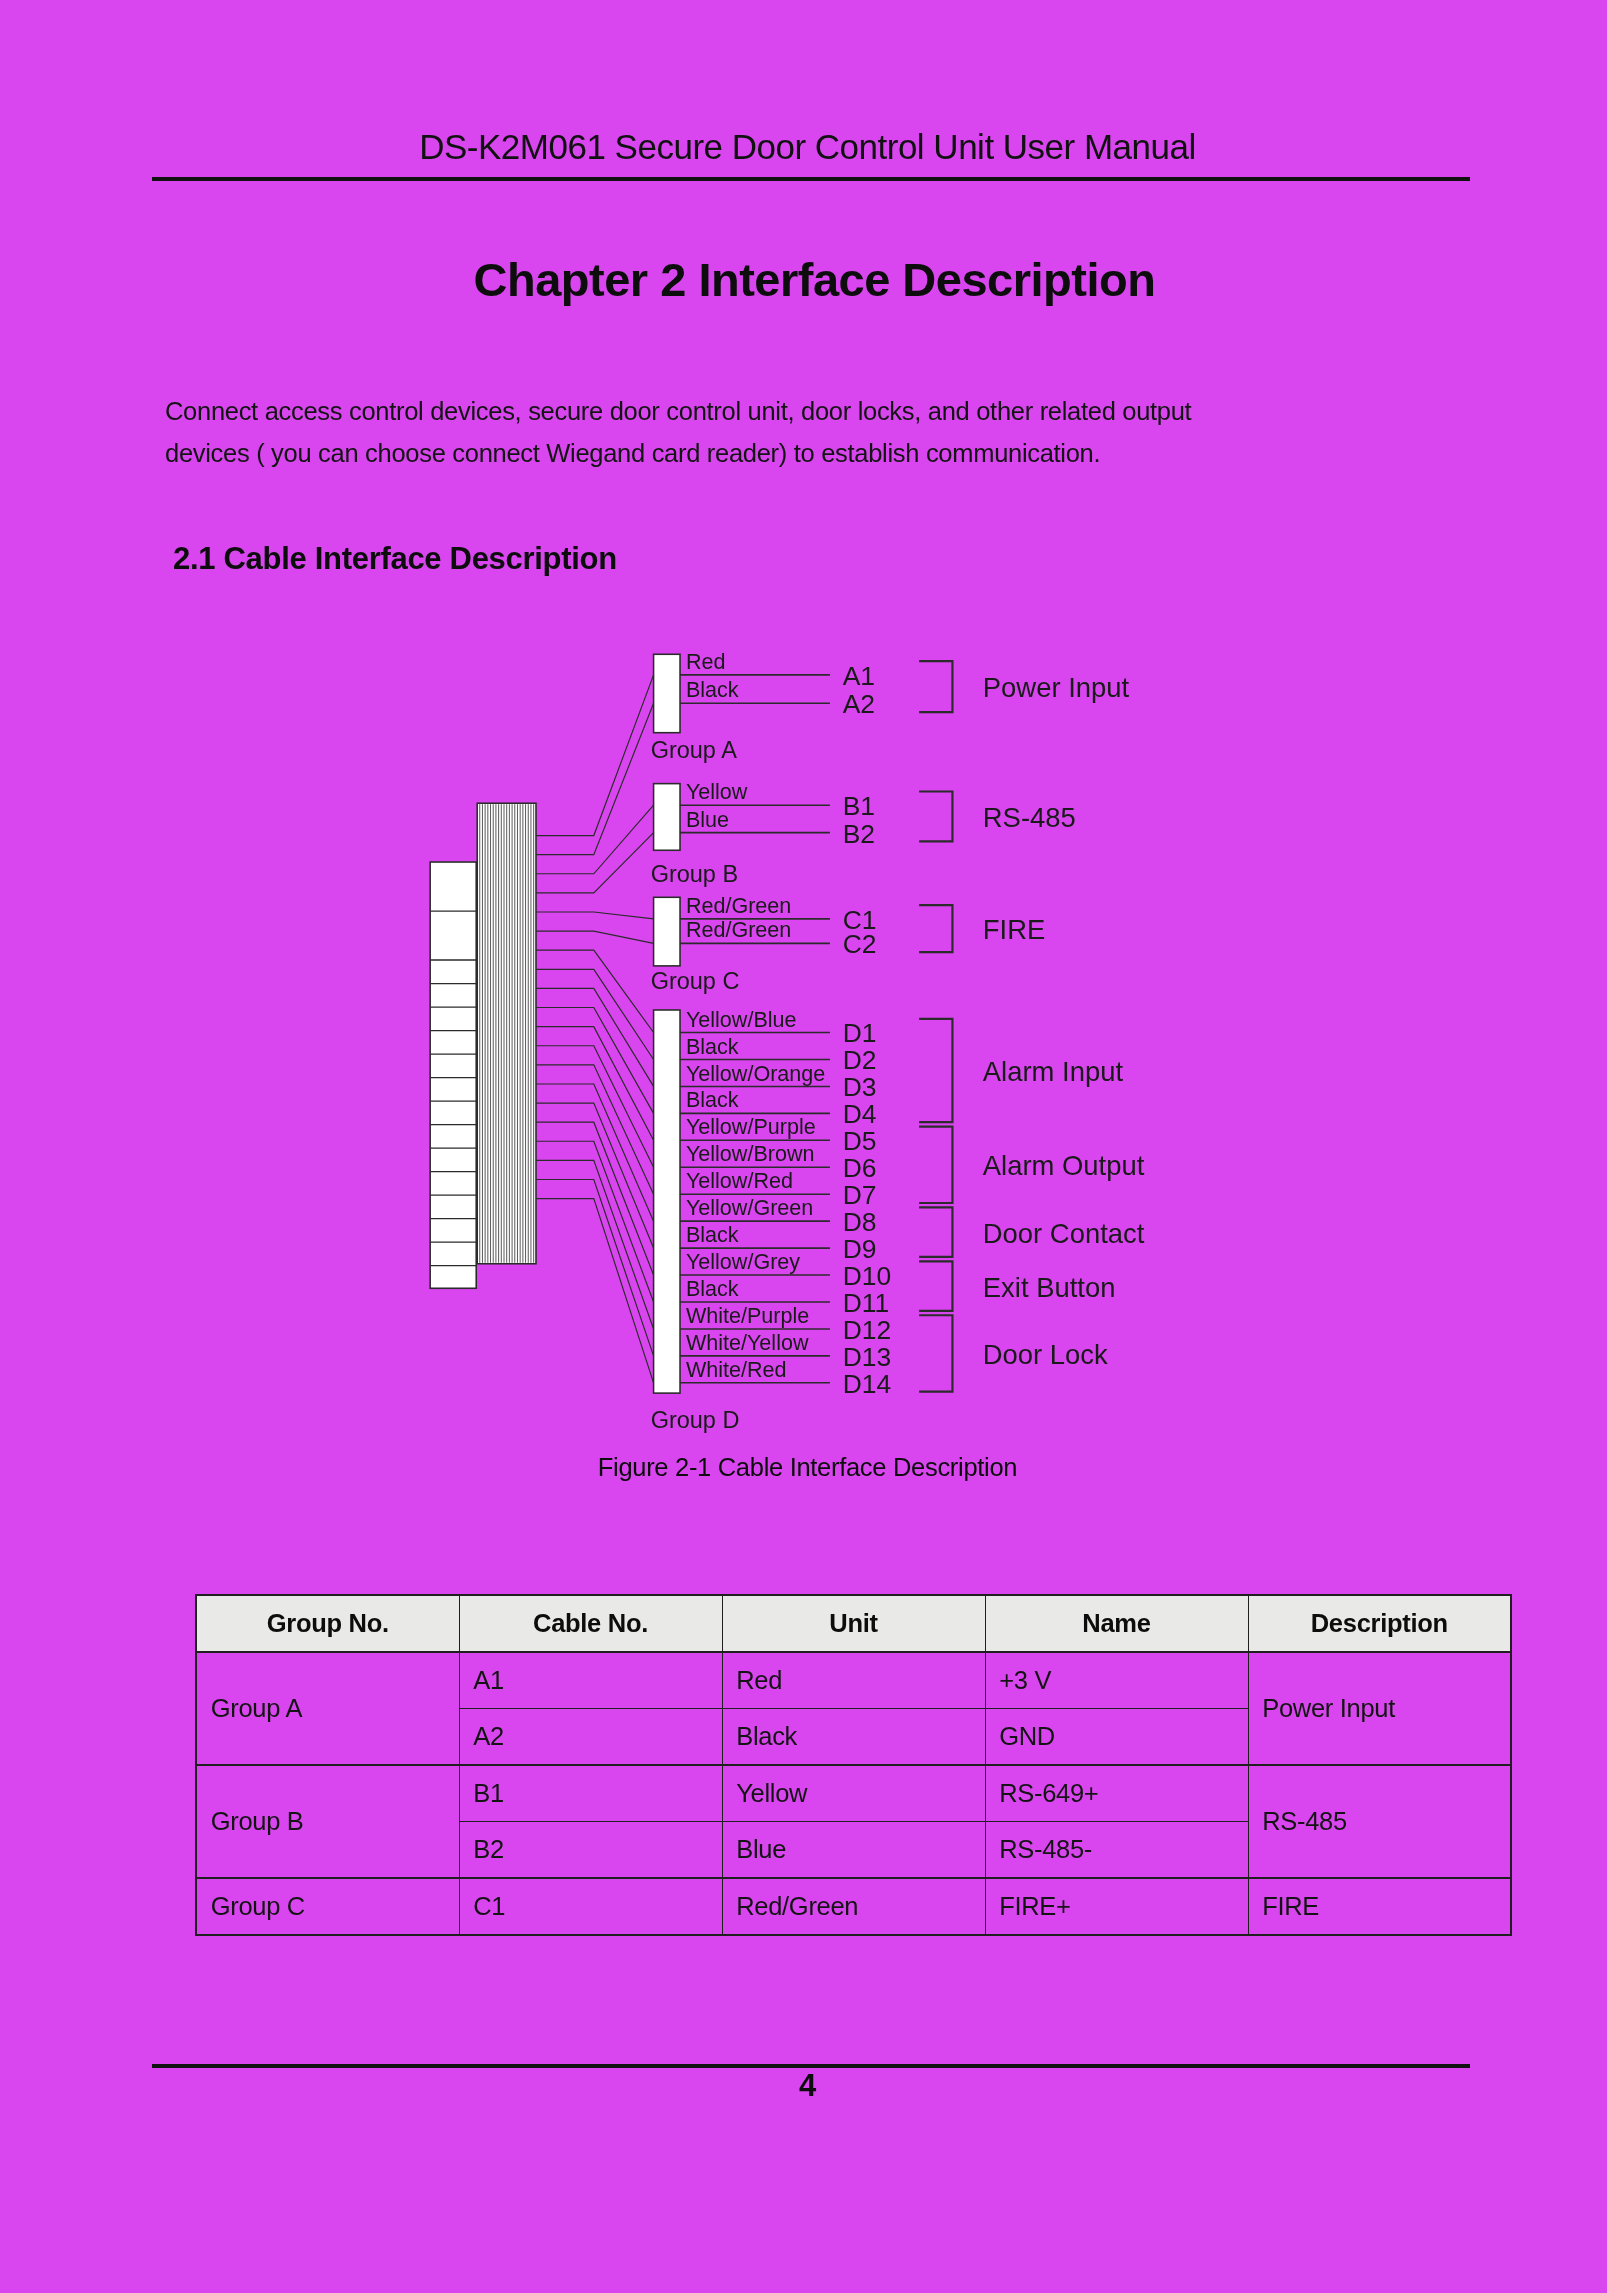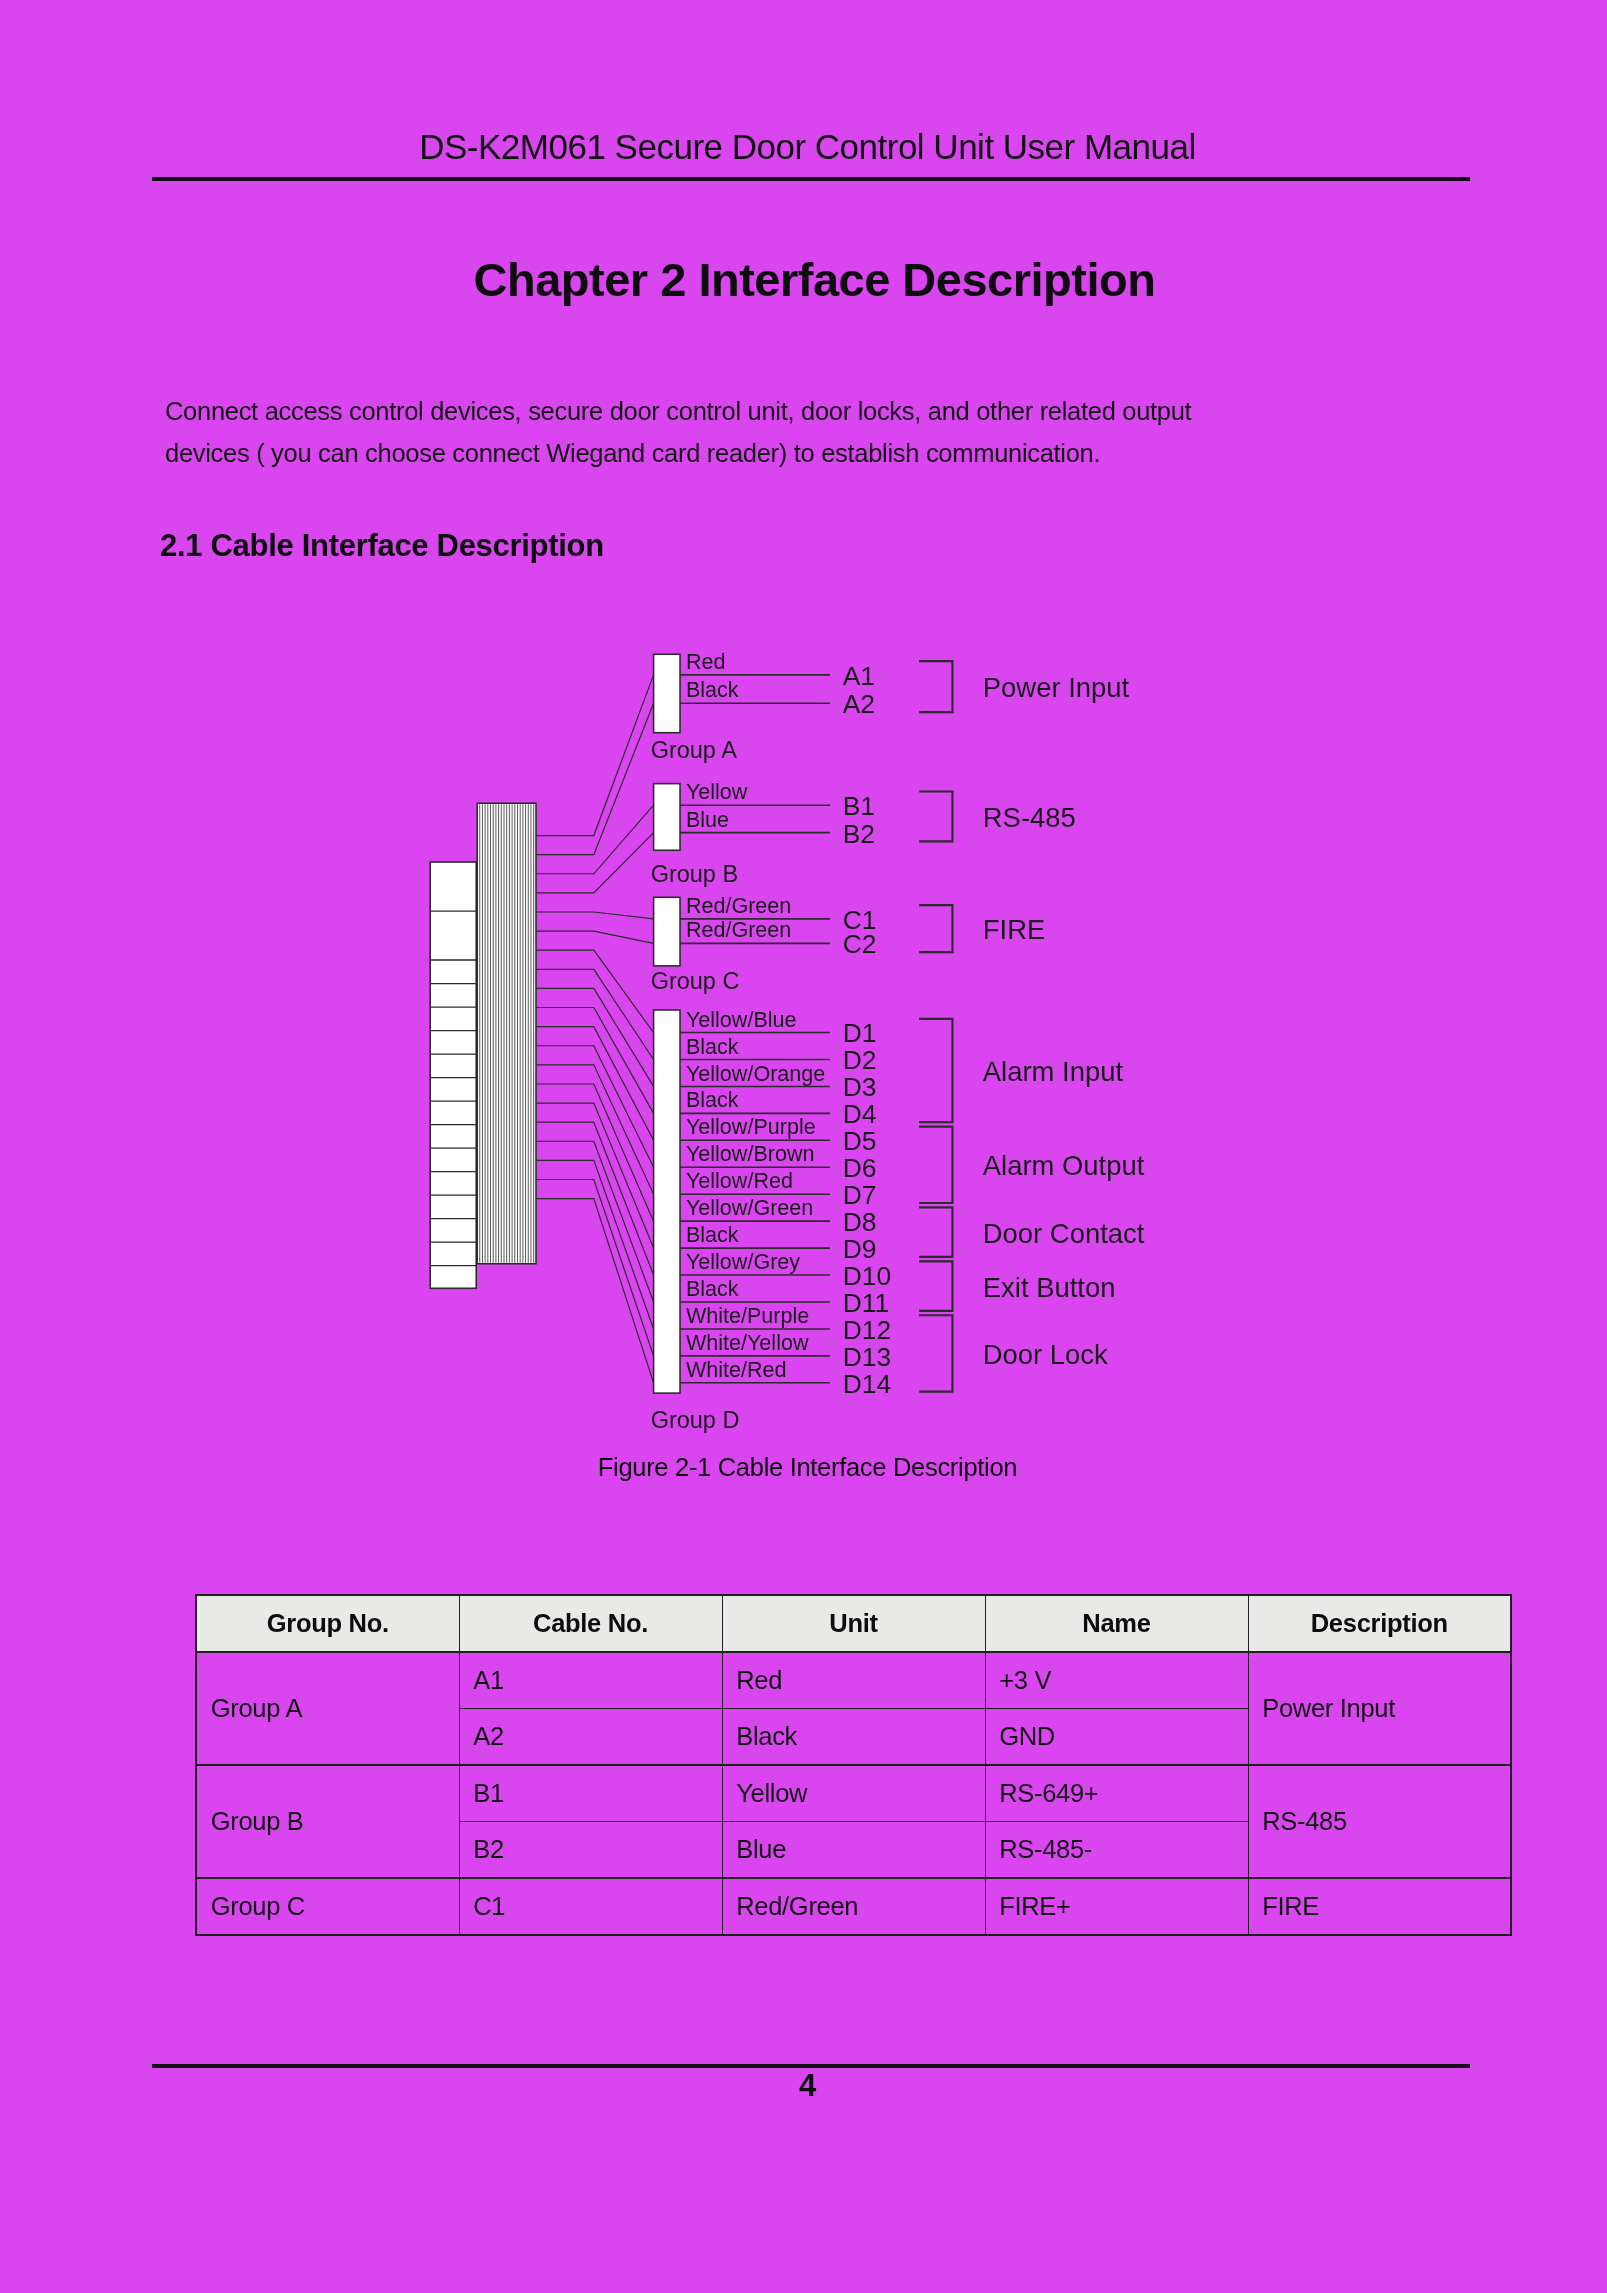--- a/index.html
+++ b/index.html
@@ -16,21 +16,21 @@
   }
   .chapter-title{
     position:absolute; top:245px; left:0; width:100%; margin:7px;
     text-align:center; font-size:47px; font-weight:700; letter-spacing:-0.5px; color:#0d0d0d;
   }
   .intro{
     position:absolute; top:382px; left:157px; width:1284px; margin:8px;
     font-size:25.5px; line-height:42px; letter-spacing:-0.3px; white-space:pre-line; color:#141414;
   }
   .section-heading{
-    position:absolute; top:525px; left:157px; margin:3px;
+    position:absolute; top:525px; left:157px; margin:16px;
     font-size:31px; font-weight:700; letter-spacing:-0.3px; color:#0d0d0d;
   }
   .diagram-figure{ position:absolute; top:617px; left:0; width:1607px; height:833px; margin:0; }
   .diagram-figure svg{ display:block; width:1607px; height:833px; }
   svg text{ font-family:"Liberation Sans", sans-serif; fill:#1a1a1a; }
   .figure-caption, .table-caption{
     position:absolute; left:0; width:100%; text-align:center;
     font-size:25.5px; font-weight:400; letter-spacing:-0.3px; color:#0d0d0d;
   }
   .figure-caption{ top:1453px; }

